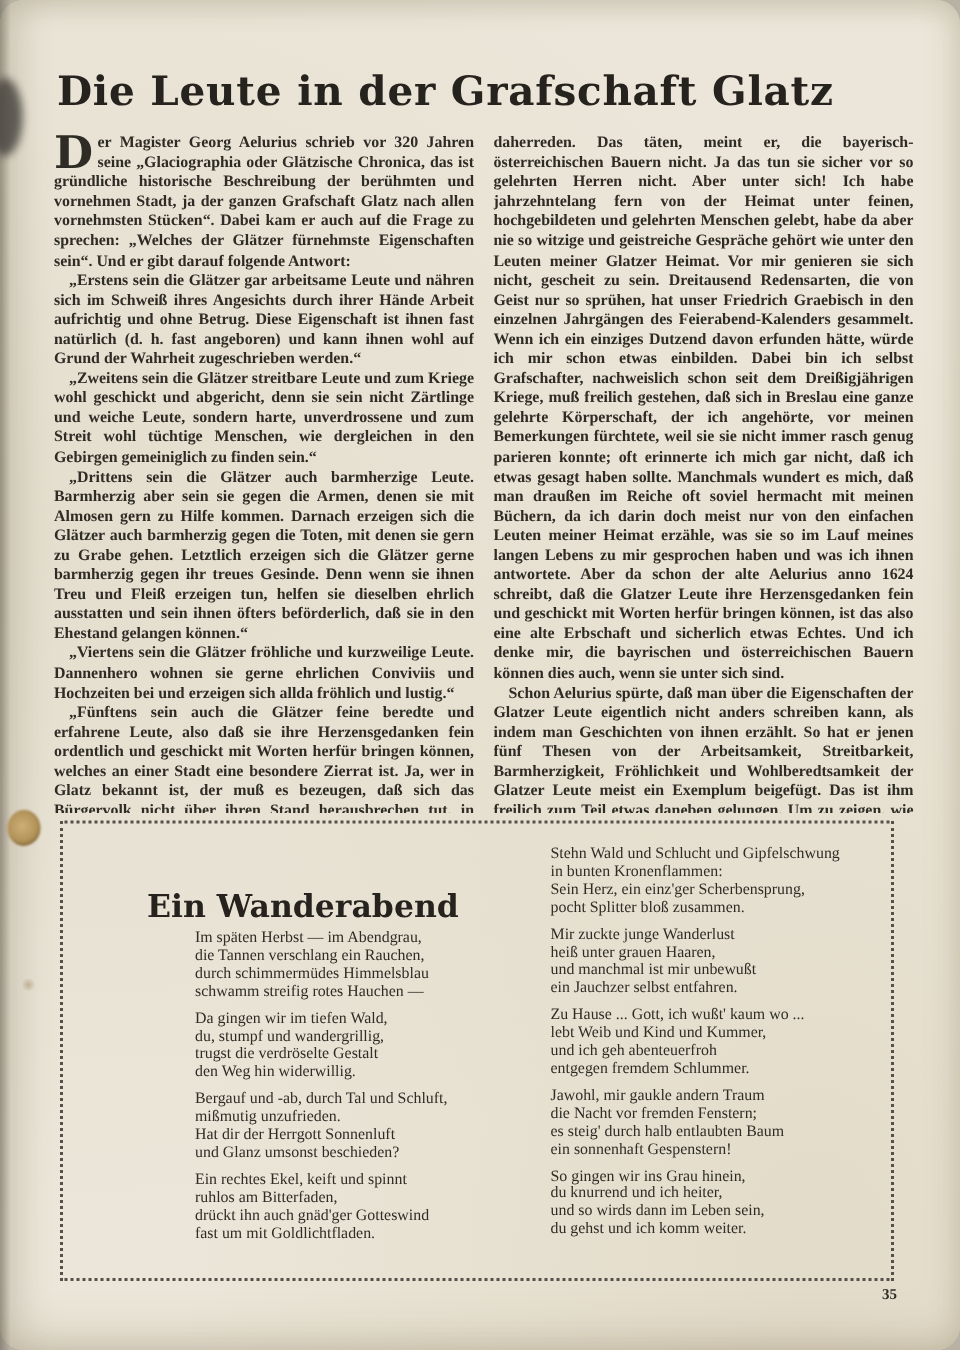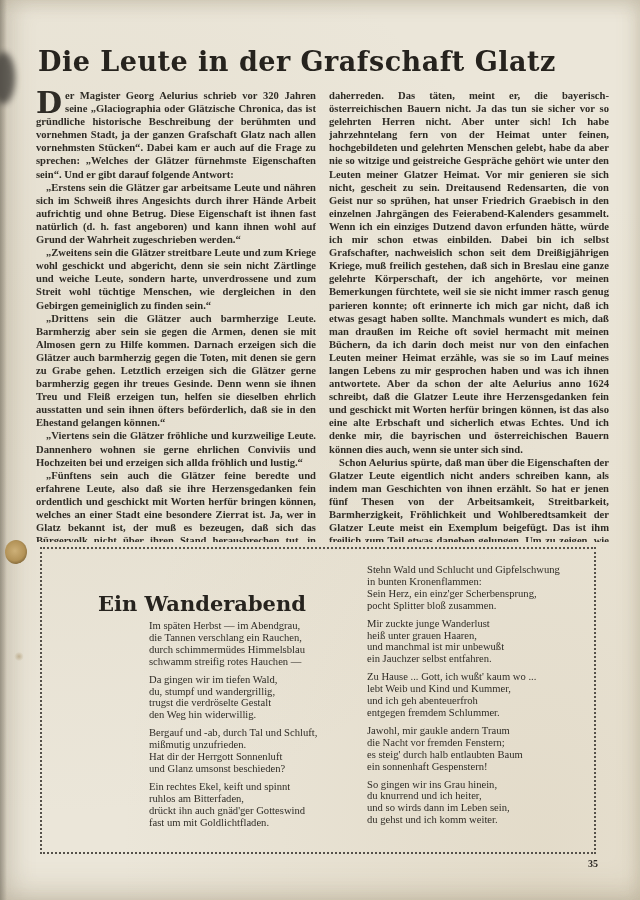--- a/index.html
+++ b/index.html
@@ -14,20 +14,21 @@
     width:640px;height:900px;
     background:
       radial-gradient(ellipse at 85% 95%, rgba(190,170,130,0.18), transparent 55%),
       radial-gradient(ellipse at 10% 40%, rgba(180,165,130,0.12), transparent 60%),
       #ebe6d9;
     box-shadow: inset 14px 0 22px rgba(110,100,80,0.18),
                 inset -6px 0 14px rgba(140,125,95,0.10),
                 inset 0 -14px 26px rgba(150,130,95,0.16),
                 inset 0 8px 14px rgba(150,135,105,0.08);
     color:#2e2b26;
+    border-radius:16px;
   }
   
   .edge-strip{
     position:absolute;left:0;top:0;bottom:0;width:7px;
     background:linear-gradient(to right, rgba(60,55,45,0.35), rgba(60,55,45,0));
   }
   .corner-blot{
     position:absolute;left:-9px;top:52px;width:24px;height:52px;
     background:#4a4741;border-radius:50%;
     filter:blur(3px);opacity:0.85;
@@ -90,21 +91,21 @@
   .poem-title{
     position:absolute;left:56px;top:42px;
     font-family:"DejaVu Serif", serif;
     font-weight:bold;font-size:21px;color:#26231e;
   }
   .poem-col{
     position:absolute;
     font-size:10.6px;line-height:11.9px;font-weight:normal;
     color:#2f2c26;
   }
-  .poem-col.left{left:88px;top:71px;width:228px;margin-left:19px;}
+  .poem-col.left{left:88px;top:71px;width:228px;}
   .poem-col.right{left:325px;top:15px;width:220px;}
   .stanza{white-space:pre-line;margin:0 0 6px 0;}
   .poem-attribution{
     position:absolute;left:325px;top:280px;width:220px;
     text-align:center;
     font-size:11px;font-weight:bold;letter-spacing:0.22em;
     color:#2f2c26;
   }
 
   .page-number{

